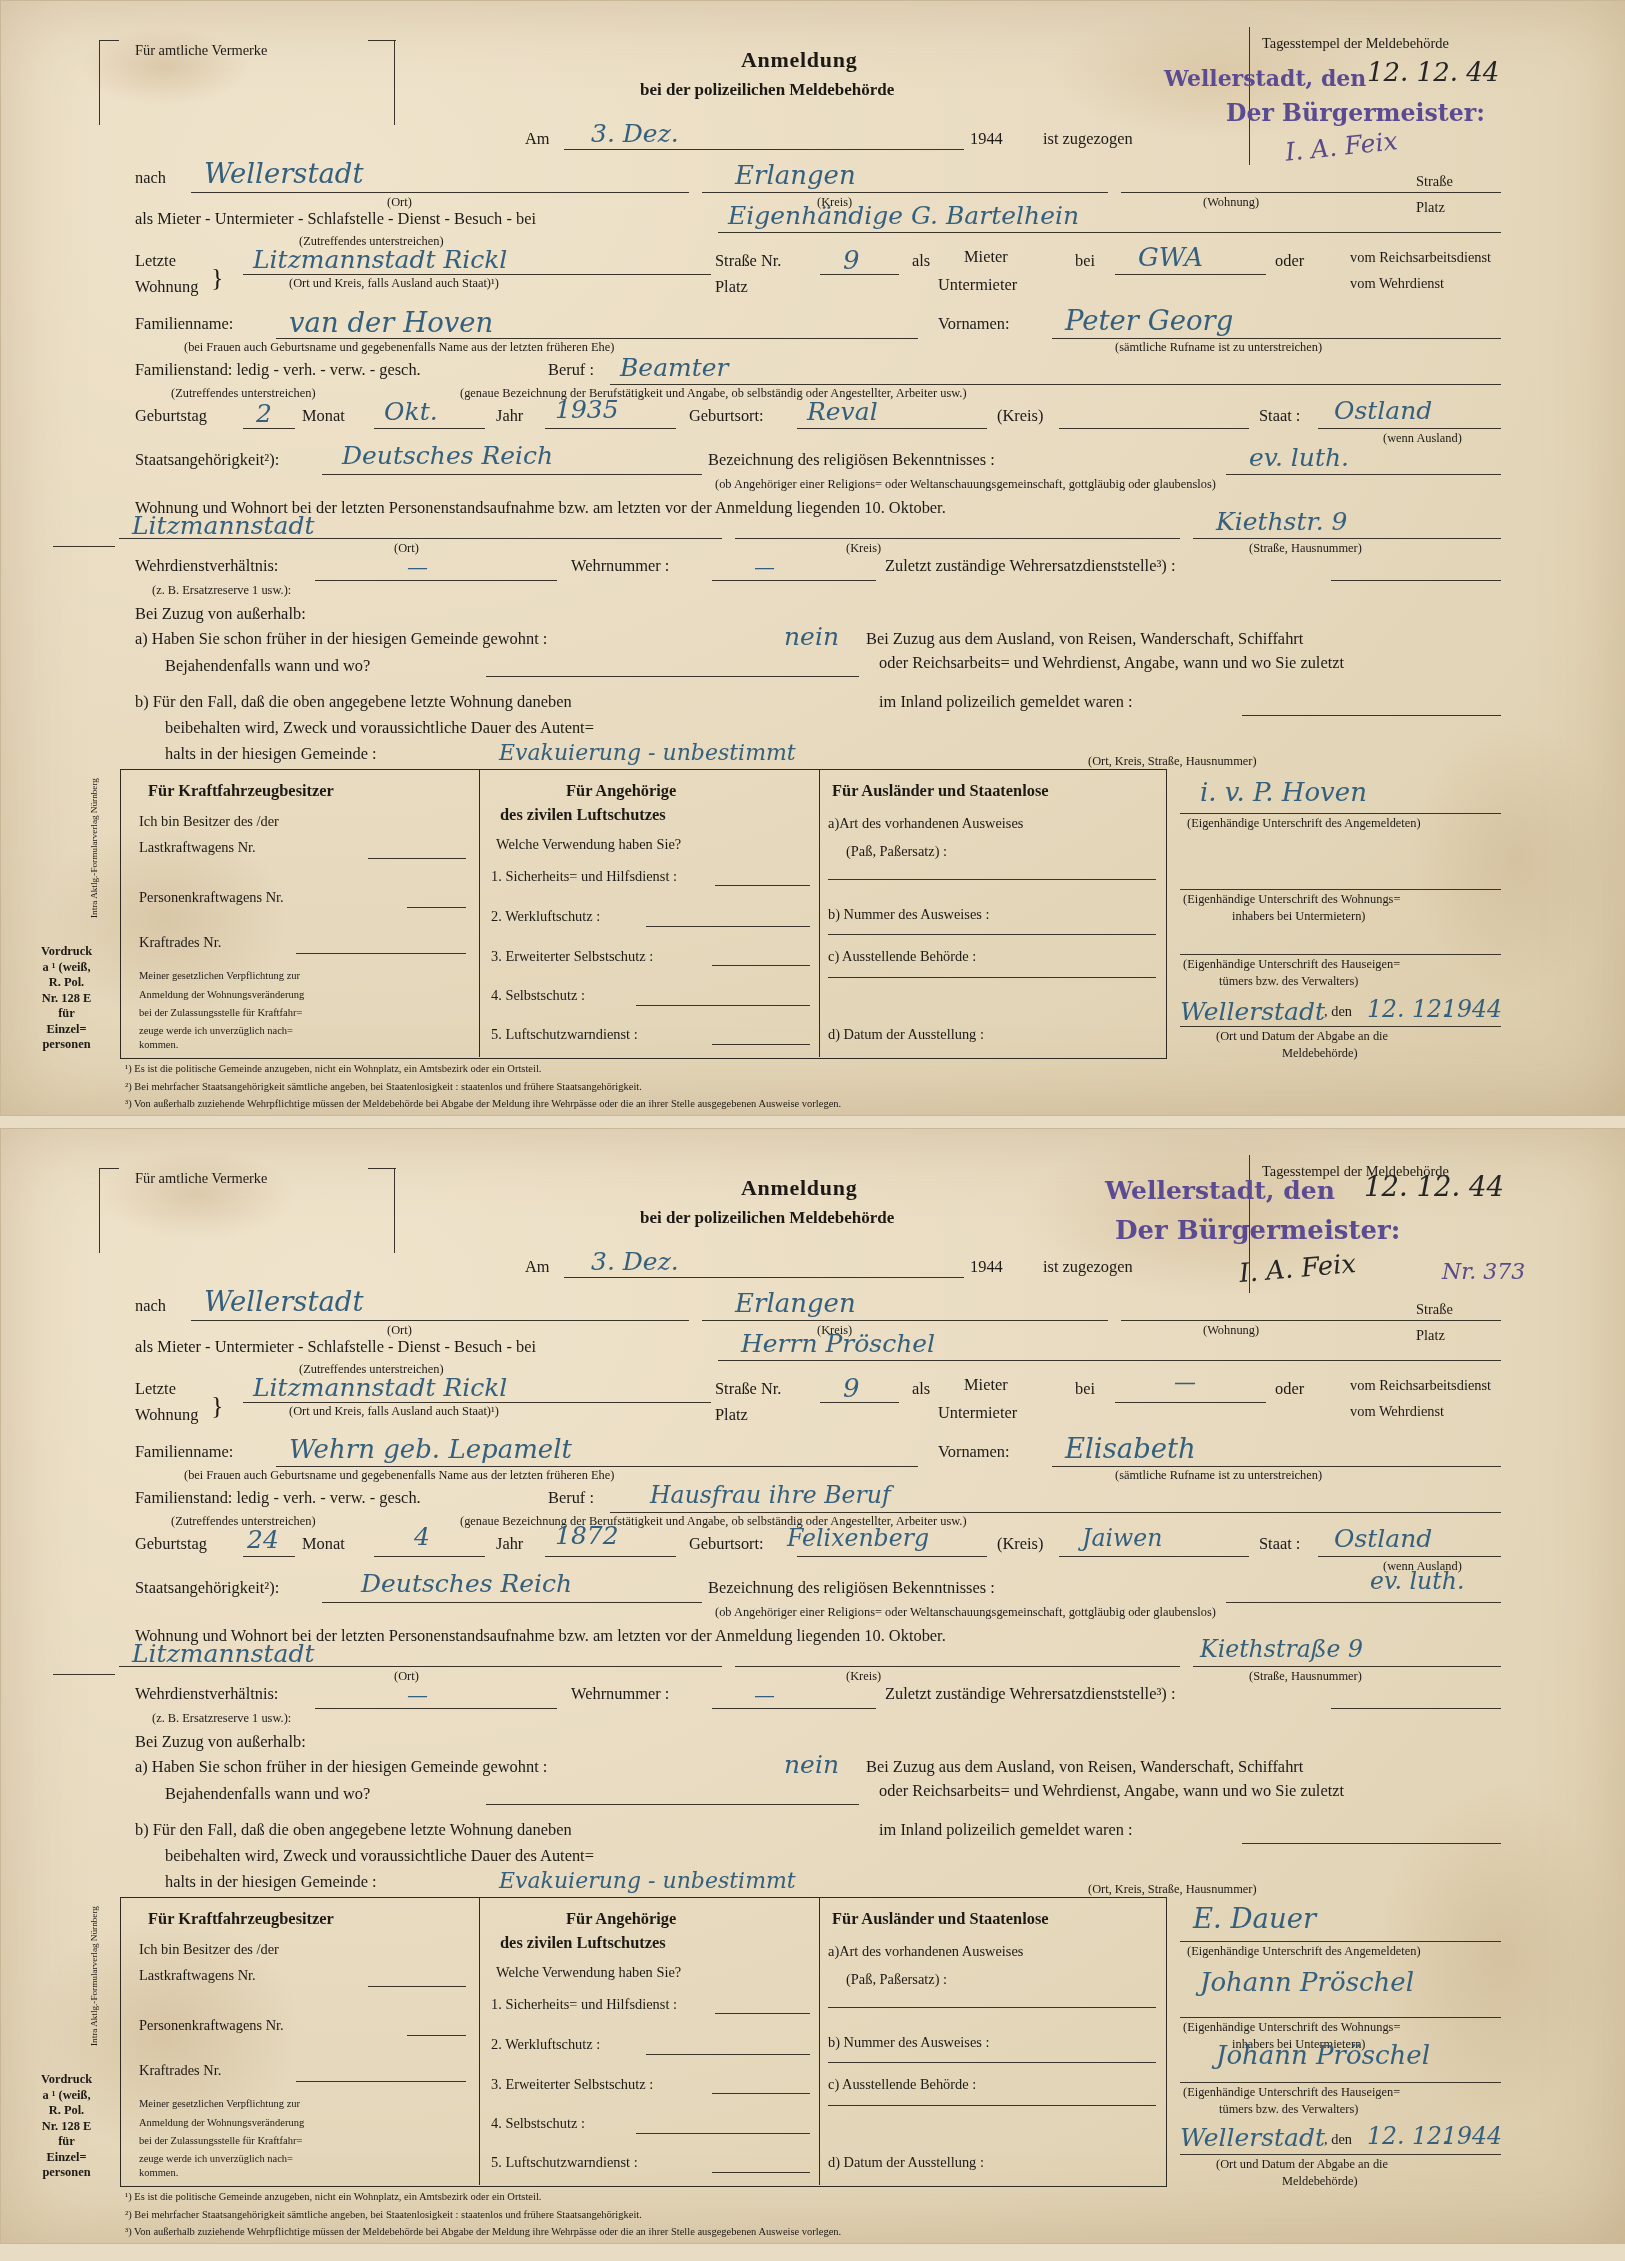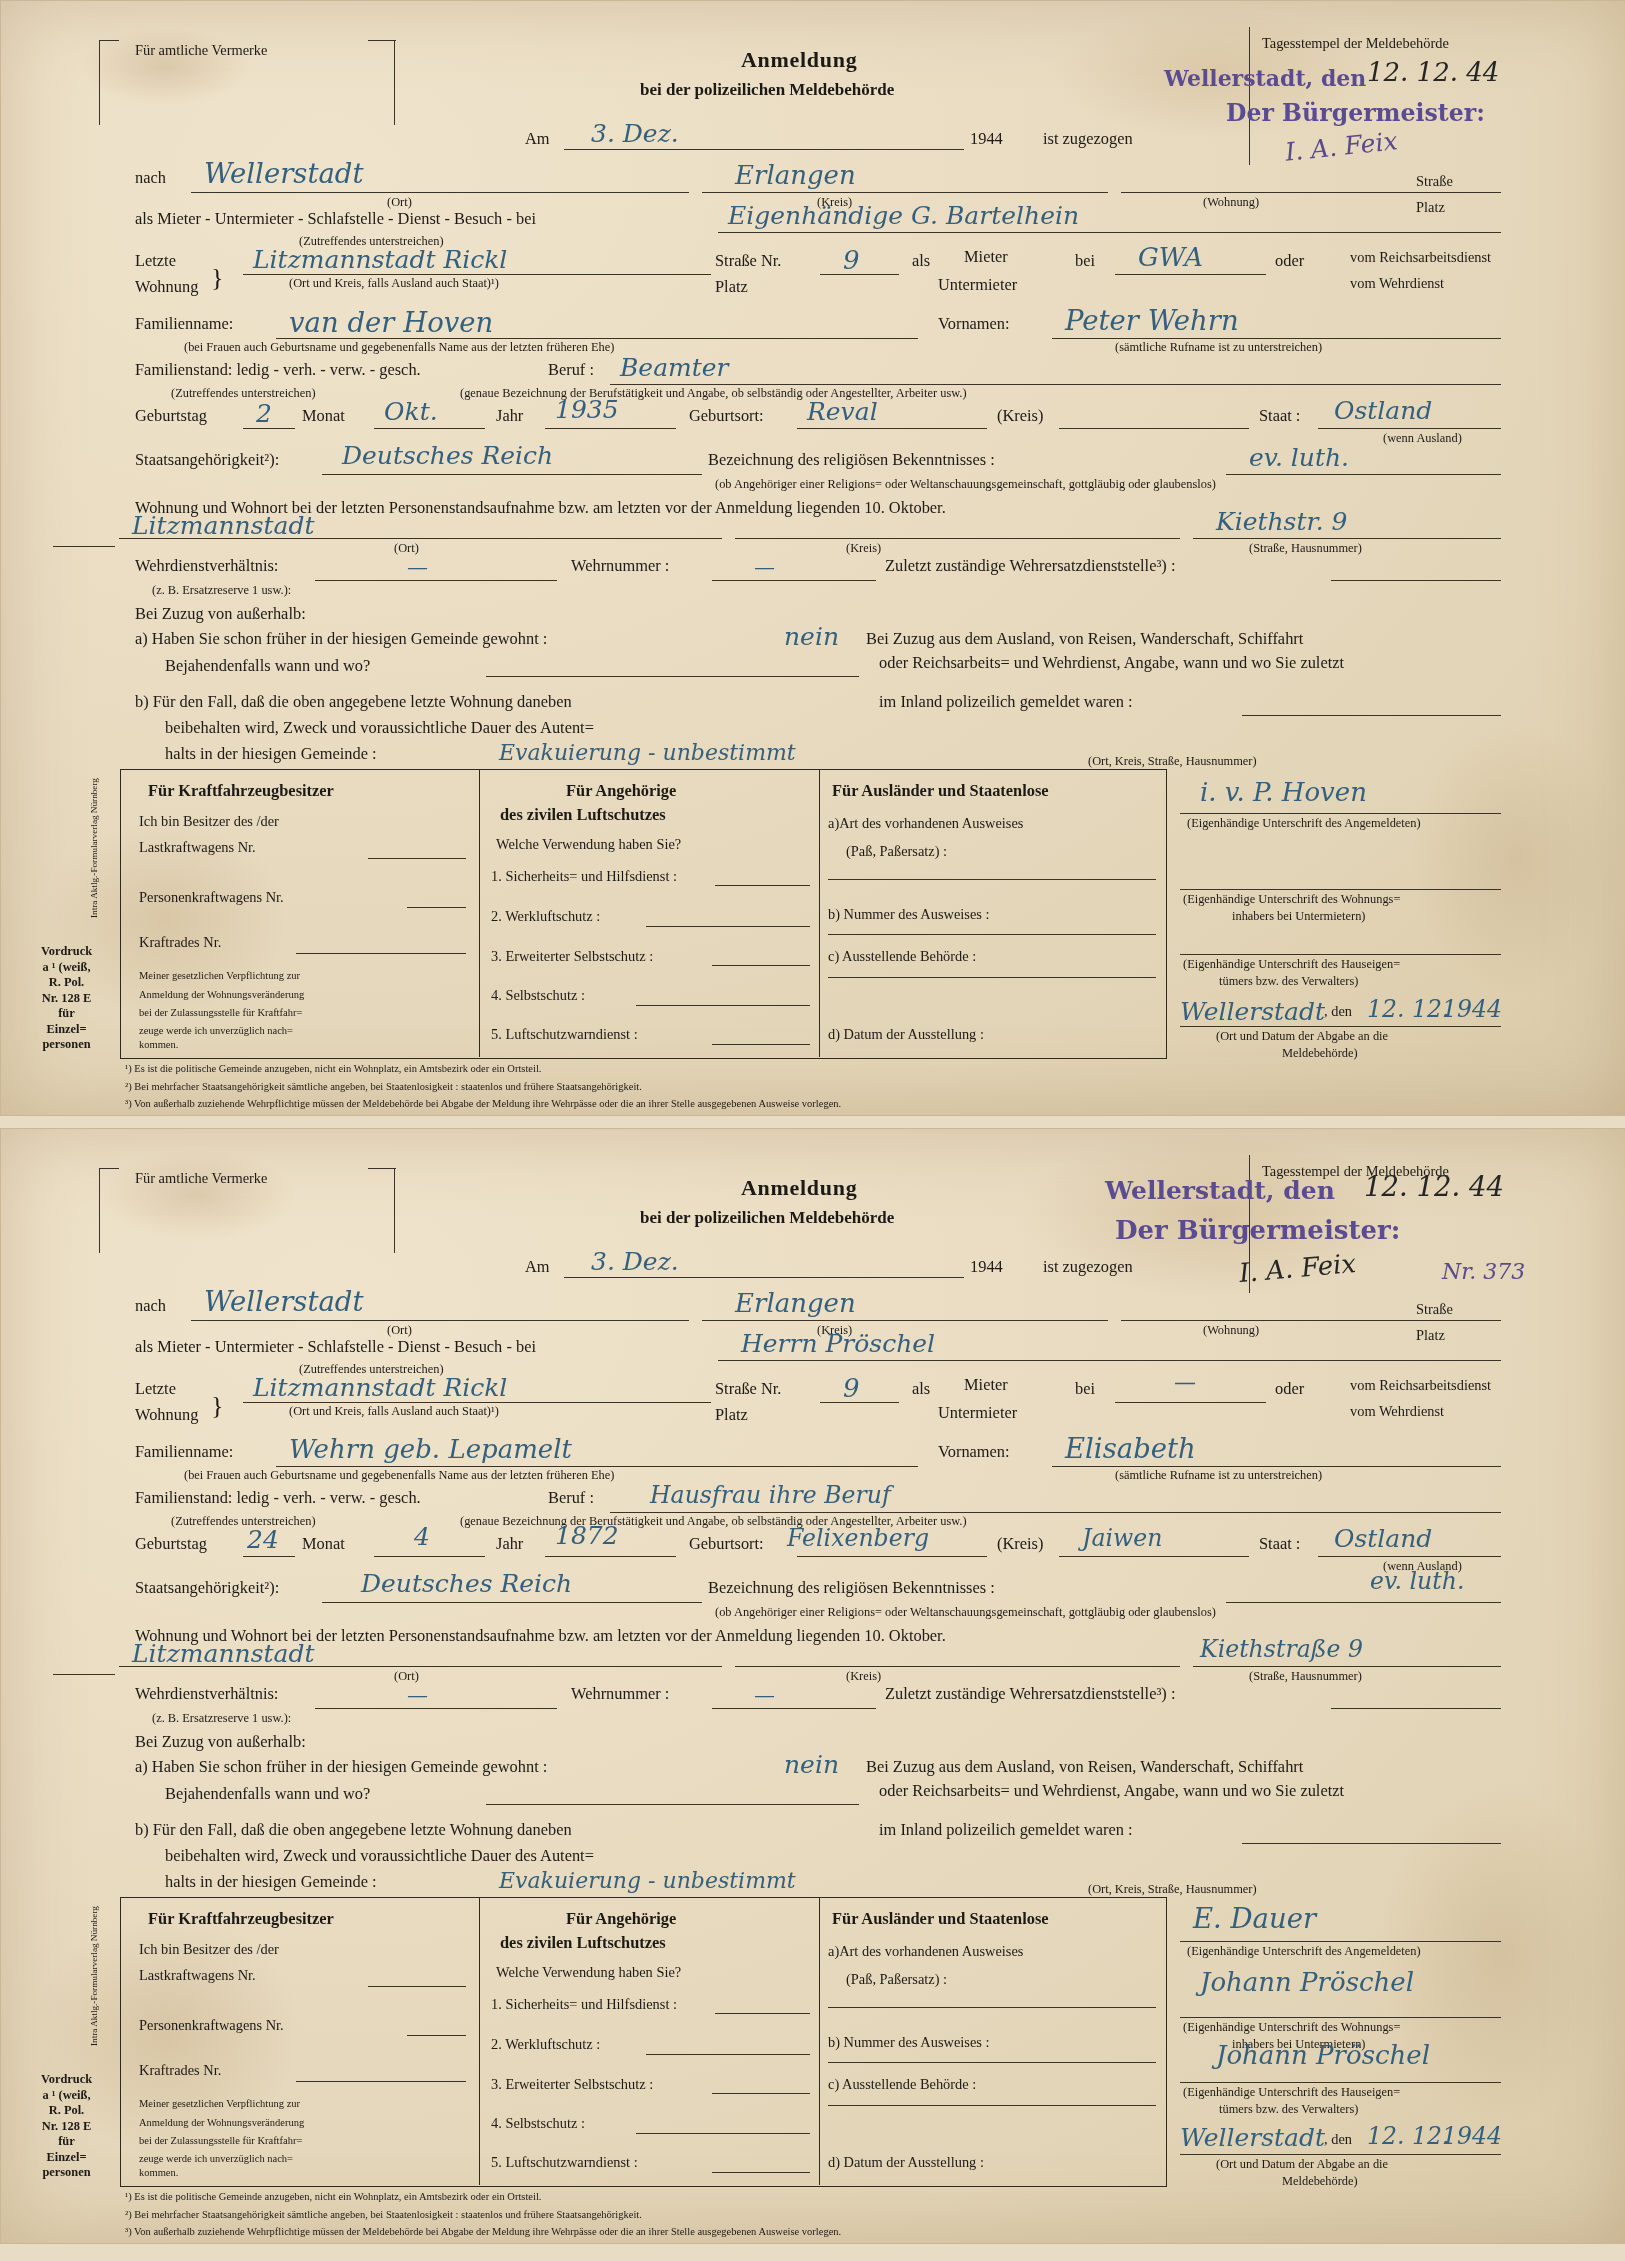--- a/index.html
+++ b/index.html
@@ -109,21 +109,21 @@
       <div class="hw b1" style="left:1137px;top:241px;font-size:26px;">GWA</div>
       <div class="t lg" style="left:1274px;top:250px;">oder</div>
       <div class="t md" style="left:1349px;top:248px;">vom Reichsarbeitsdienst</div>
       <div class="t md" style="left:1349px;top:274px;">vom Wehrdienst</div>
 
       <div class="t lg" style="left:134px;top:313px;">Familienname:</div>
       <div class="line" style="left:275px;top:337px;width:642px;"></div>
       <div class="hw b1" style="left:288px;top:305px;font-size:27.5px;">van der Hoven</div>
       <div class="t lg" style="left:937px;top:313px;">Vornamen:</div>
       <div class="line" style="left:1051px;top:337px;width:449px;"></div>
-      <div class="hw b1" style="left:1064px;top:303px;font-size:27.5px;">Peter Wehrn</div>
+      <div class="hw b1" style="left:1064px;top:303px;font-size:27.5px;">Peter Georg</div>
       <div class="t sm" style="left:183px;top:339px;">(bei Frauen auch Geburtsname und gegebenenfalls Name aus der letzten früheren Ehe)</div>
       <div class="t sm" style="left:1114px;top:339px;">(sämtliche Rufname ist zu unterstreichen)</div>
 
       <div class="t lg" style="left:134px;top:359px;">Familienstand: ledig - verh. - verw. - gesch.</div>
       <div class="t lg" style="left:547px;top:359px;">Beruf :</div>
       <div class="line" style="left:609px;top:383px;width:891px;"></div>
       <div class="hw b1" style="left:619px;top:352px;font-size:25px;">Beamter</div>
       <div class="t sm" style="left:170px;top:385px;">(Zutreffendes unterstreichen)</div>
       <div class="t sm" style="left:459px;top:385px;">(genaue Bezeichnung der Berufstätigkeit und Angabe, ob selbständig oder Angestellter, Arbeiter usw.)</div>
 

